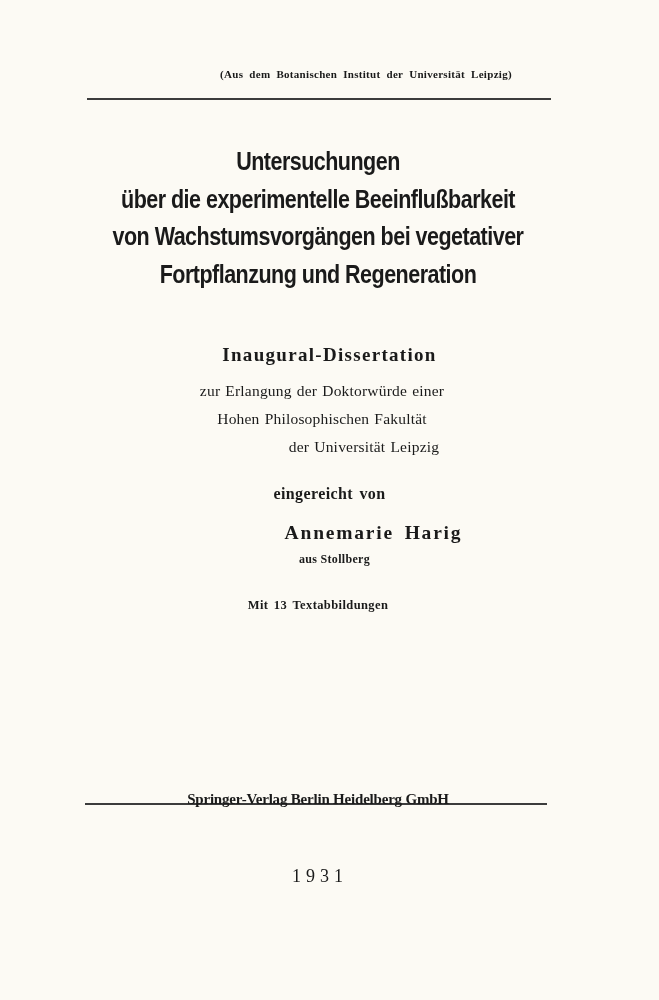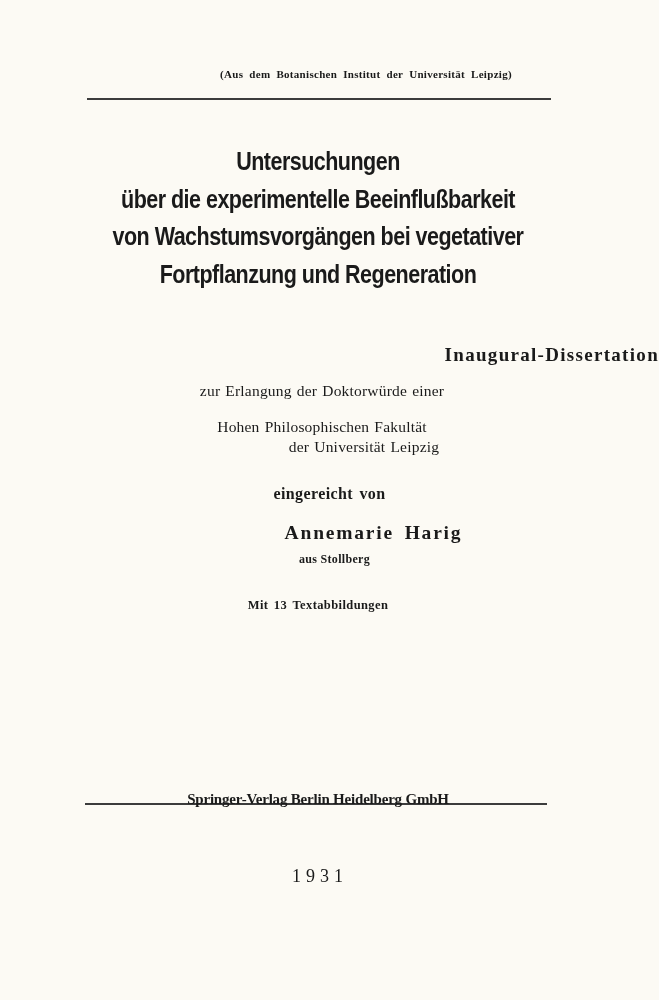--- a/index.html
+++ b/index.html
@@ -57,31 +57,30 @@
       width: 636px;
     }
     #title div { display: block; }
     #diss-heading {
       top: 344px;
       font-size: 19px;
       font-weight: bold;
       letter-spacing: 1.3px;
       left: 0;
       width: 659px;
-      text-align: right;
     }
     .diss-line {
       font-size: 15.5px;
       letter-spacing: 0.2px;
       word-spacing: 1px;
       left: 0;
       width: 644px;
     }
     #diss-l1 { top: 382px; }
-    #diss-l2 { top: 410px; margin-top: 8px; }
+    #diss-l2 { top: 410px; }
     #diss-l3 { top: 438px; padding-left: 42px; }
     #submitted {
       top: 485px;
       font-size: 16px;
       font-weight: bold;
       letter-spacing: 0.4px;
       word-spacing: 2px;
       left: 0;
       width: 659px;
     }

